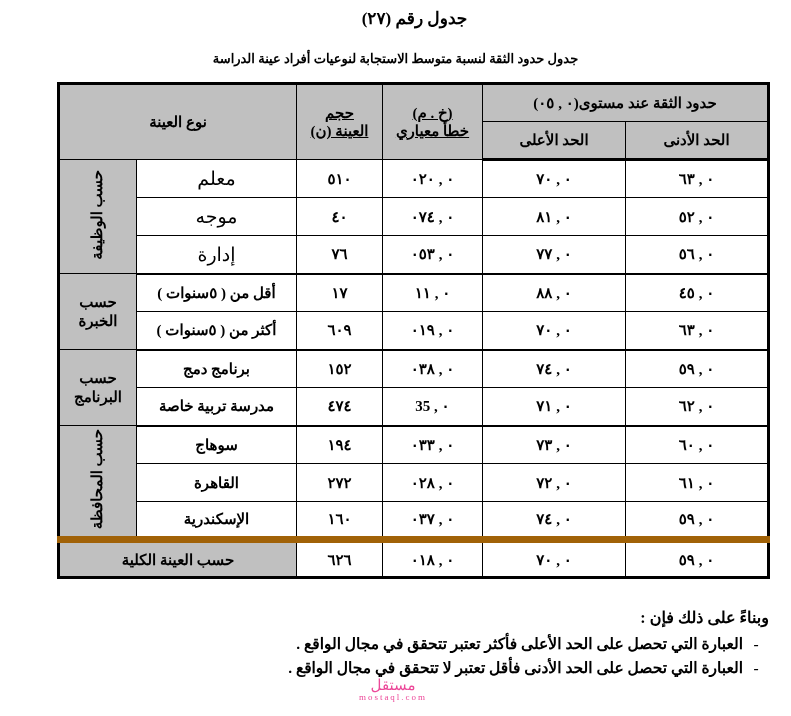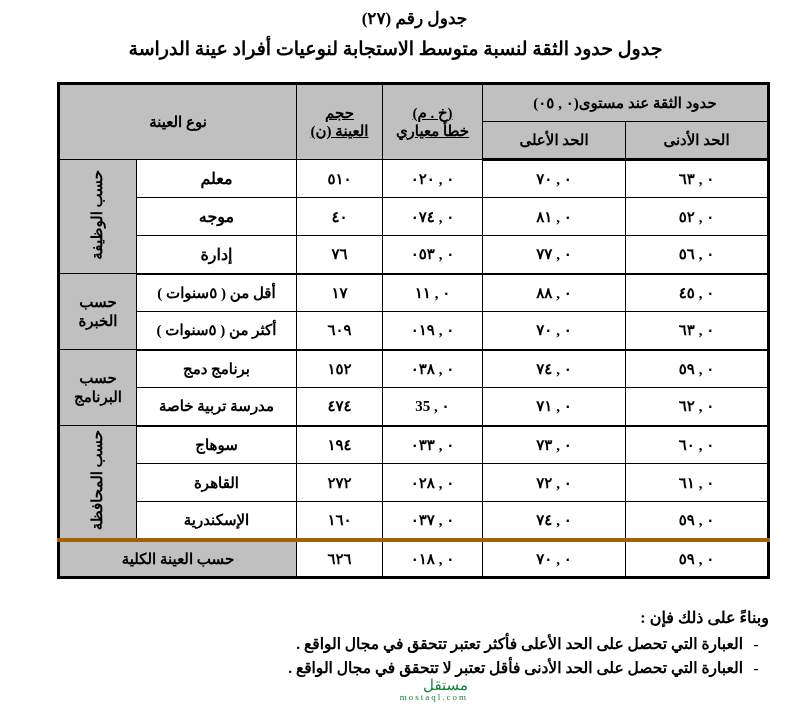--- a/index.html
+++ b/index.html
@@ -22,24 +22,24 @@
     padding-top: 6px;
   }
   .title-line-1 {
     font-size: 17px;
     font-weight: bold;
     line-height: 26px;
     letter-spacing: 0px;
     padding-left: 38px;
   }
   .title-line-2 {
-    font-size: 19px;
+    font-size: 13px;
     font-weight: bold;
     line-height: 26px;
-    margin-top: 4px;
+    margin-top: 14px;
   }
 
   
   .table-wrap {
     position: absolute;
     left: 60px;
     top: 82px;
     width: 710px;
   }
   table.data {
@@ -95,22 +95,22 @@
     font-size: 16px;
     font-weight: normal;
     letter-spacing: 0.5px;
     margin-top: 12px;
   }
   td.sample-label {
     font-size: 13.5px;
     font-weight: bold;
   }
   td.sample-label.plain {
-    font-size: 16px;
-    font-weight: bold;
+    font-size: 19px;
+    font-weight: normal;
   }
   td.group {
     background: #c0c0c0;
     font-size: 13px;
     font-weight: bold;
     width: 78px;
   }
   td.group .vert {
     display: inline-block;
     writing-mode: vertical-rl;
@@ -125,21 +125,21 @@
   }
   td.total-label {
     background: #c0c0c0;
     font-size: 16px;
     font-weight: normal;
   }
   tbody tr.group-end td {
     border-bottom: 2px solid #000;
   }
   tr.total-row td {
-    border-top: 4px solid #a16207;
+    border-top: 7px solid #a16207;
   }
 
   
   col.c-lower { width: 143px; }
   col.c-upper { width: 143px; }
   col.c-se    { width: 100px; }
   col.c-n     { width: 86px; }
   col.c-type  { width: 160px; }
   col.c-group { width: 78px; }
 
@@ -181,22 +181,22 @@
     flex: 1 1 auto;
     text-align: right;
   }
 
   
   .watermark {
     position: absolute;
     left: 318px;
     top: 676px;
     width: 150px;
-    text-align: right;
-    color: #15803d;
+    text-align: center;
+    color: #ec4899;
     font-size: 15px;
     letter-spacing: 1px;
     pointer-events: none;
     user-select: none;
   }
   .watermark .wm-sub {
     display: block;
     font-size: 9px;
     letter-spacing: 2px;
     margin-top: -2px;

